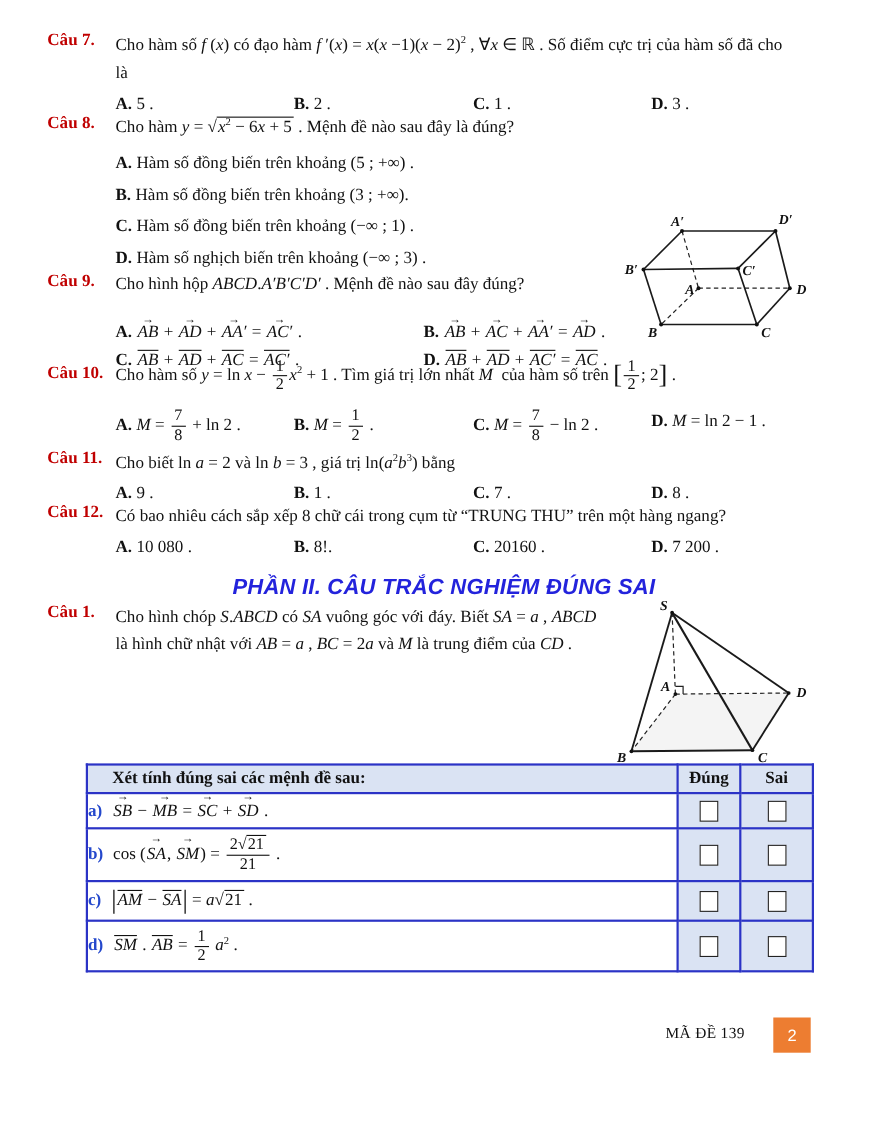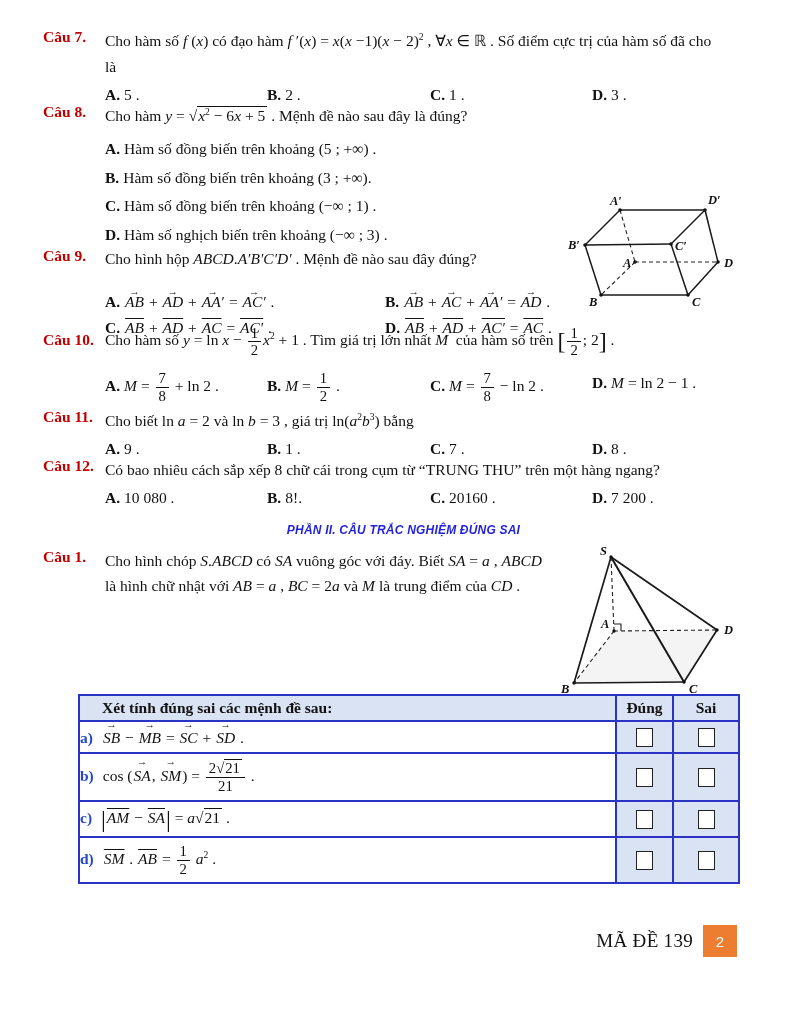--- a/index.html
+++ b/index.html
@@ -28,40 +28,40 @@
   .frac { display:inline-flex; flex-direction:column; vertical-align:middle;
     text-align:center; line-height:1.1; margin:0 2px; font-size:0.95em; }
   .fn { display:block; border-bottom:1px solid #111; padding:0 3px; }
   .fd { display:block; padding:0 3px; }
   .rad { border-top:1.2px solid #111; padding:0 2px 0 1px; }
   .sqrt { white-space:nowrap; }
   .bb { font-size:1.55em; vertical-align:middle; line-height:0.9; font-weight:400; }
 
   .part2-heading { position:absolute; left:43px; right:28px; top:523px; text-align:center;
     font-family:"Liberation Sans", sans-serif; font-weight:bold; font-style:italic;
-    font-size:12px; color:#2323DC; letter-spacing:0.2px; }
+    font-size:20px; color:#2323DC; letter-spacing:0.2px; }
 
   
   .fig { position:absolute; }
   .fig text { font-family:"Liberation Serif", serif; font-style:italic; font-weight:bold; font-size:12.5px; fill:#111; }
 
   
   .tf-table { position:absolute; left:78px; top:694px; border-collapse:collapse; table-layout:fixed; }
   .tf-table td, .tf-table th { border:2px solid #2B33C6; vertical-align:middle; }
   .tf-table th { background:#DAE3F3; font-weight:bold; font-size:15.5px; }
   .th-statement { text-align:left; padding-left:22px; width:537px; }
   .th-true { width:57px; text-align:center; }
   .th-false { width:66px; text-align:center; }
   .row-statement { background:#fff; font-size:15.5px; }
   .row-key { color:#2448CC; font-weight:bold; margin-right:9px; }
   .cb-cell { background:#DAE3F3; text-align:center; }
   .checkbox { width:17px; height:19px; border:1.6px solid #222; background:#fff; margin:0 auto; }
 
   .footer { position:absolute; top:925px; right:55px; height:32px; display:flex; align-items:center; }
-  .footer-code { font-size:19px; color:#111; margin-right:10px; letter-spacing:0.3px; }
+  .footer-code { font-size:14px; color:#111; margin-right:26px; letter-spacing:0.3px; }
   .page-box { width:34px; height:32px; background:#ED7D31; color:#fff; display:flex;
     align-items:center; justify-content:center; font-family:"Liberation Sans", sans-serif; font-size:15px; }
 </style>
 </head>
 <body>
 
 <div id="page">
 
   <div class="q" style="top:28px">
     <span class="qlabel">Câu 7.</span>

